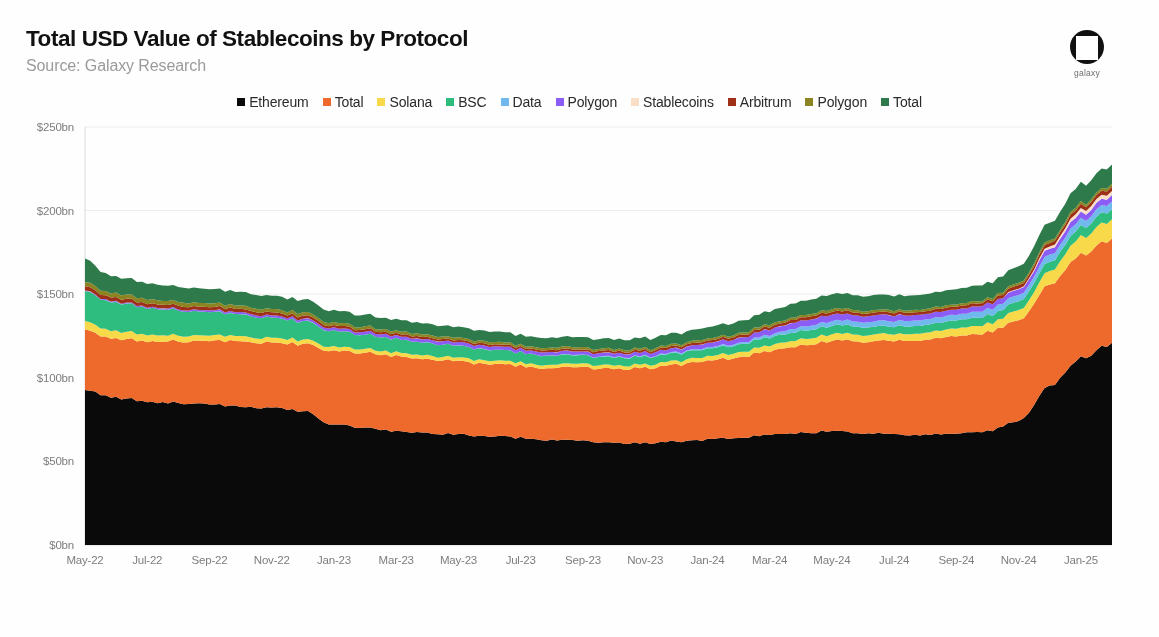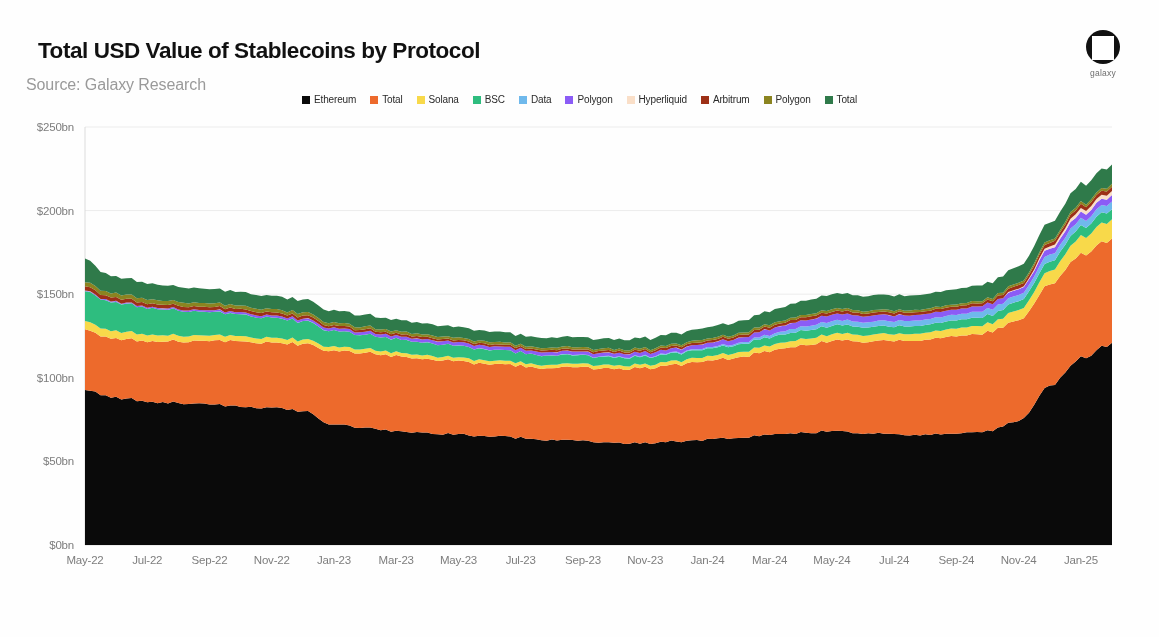--- a/index.html
+++ b/index.html
@@ -28,34 +28,34 @@
     left: 26px;
     top: 26px;
     width: 900px;
   }
   .chart-title {
     font-size: 22.5px;
     font-weight: 700;
     letter-spacing: -0.45px;
     color: #111111;
     line-height: 1.16;
-    margin: 12px;
+    margin: 0;
   }
   .chart-subtitle {
     font-size: 16px;
     font-weight: 400;
     color: #9a9a9a;
     letter-spacing: -0.1px;
     margin-top: 5px;
   }
 
   
   .logo-block {
     position: absolute;
-    right: 24px;
+    right: 40px;
     top: 28px;
     width: 64px;
     text-align: center;
   }
   .logo-mark {
     width: 34px;
     height: 38px;
     margin: 0 auto;
     position: relative;
   }
@@ -96,21 +96,21 @@
     align-items: center;
     gap: 4px;
     white-space: nowrap;
   }
   .legend-swatch {
     width: 8px;
     height: 8px;
     flex: 0 0 8px;
   }
   .legend-label {
-    font-size: 10px;
+    font-size: 14px;
     color: #2a2a2a;
     letter-spacing: -0.15px;
     text-align: center;
   }
 
   
   .plot-wrap {
     position: absolute;
     left: 0;
     top: 0;
@@ -182,21 +182,21 @@
       <div class="legend-item">
         <span class="legend-swatch" style="background: rgb(111, 185, 236);"></span>
         <span class="legend-label">Data</span>
       </div>
       <div class="legend-item">
         <span class="legend-swatch" style="background: rgb(139, 92, 246);"></span>
         <span class="legend-label">Polygon</span>
       </div>
       <div class="legend-item">
         <span class="legend-swatch" style="background: rgb(250, 223, 200);"></span>
-        <span class="legend-label">Hyperliquid</span>
+        <span class="legend-label">Stablecoins</span>
       </div>
       <div class="legend-item">
         <span class="legend-swatch" style="background: rgb(157, 48, 23);"></span>
         <span class="legend-label">Arbitrum</span>
       </div>
       <div class="legend-item">
         <span class="legend-swatch" style="background: rgb(139, 132, 32);"></span>
         <span class="legend-label">Polygon</span>
       </div>
       <div class="legend-item">

